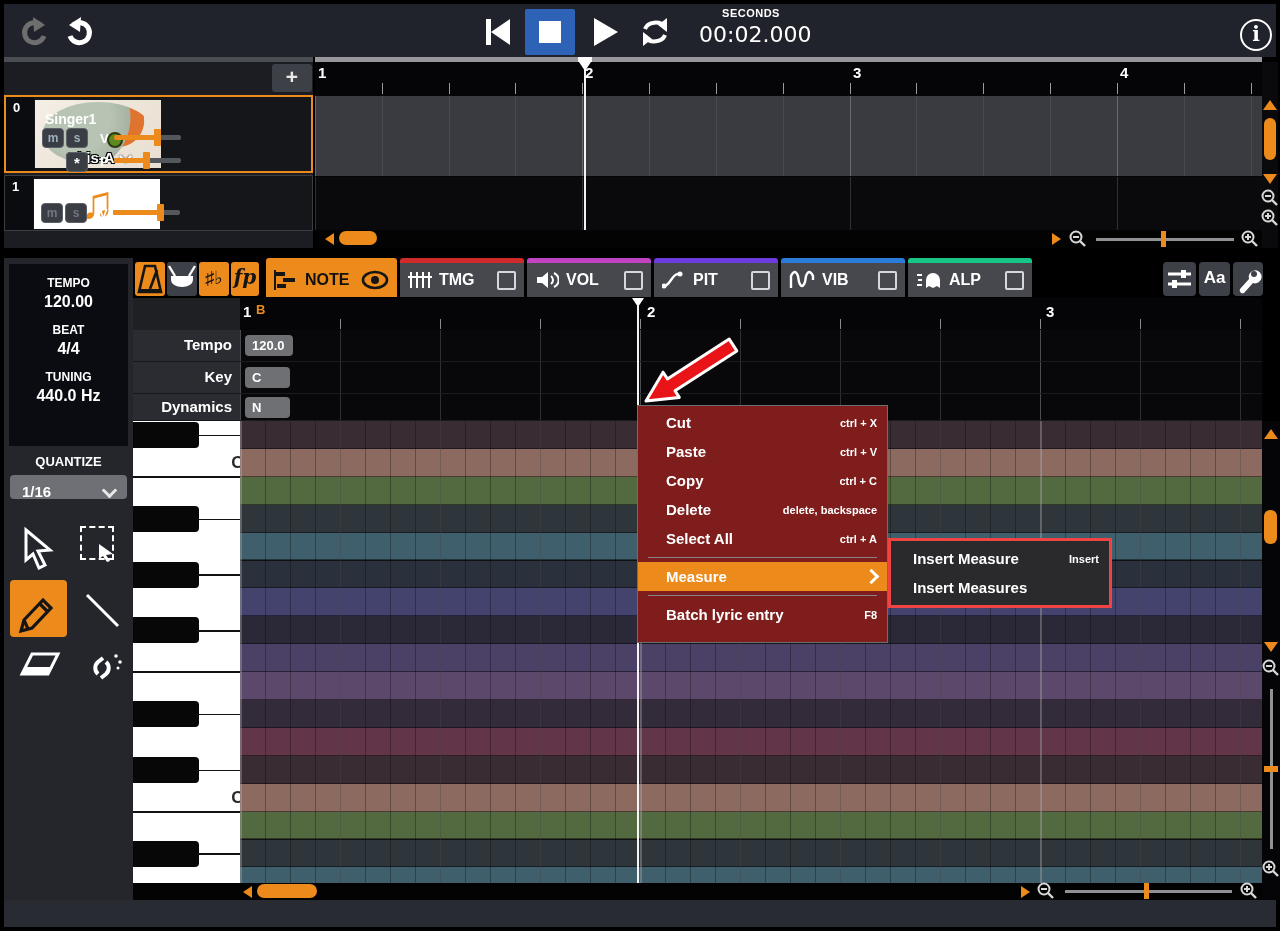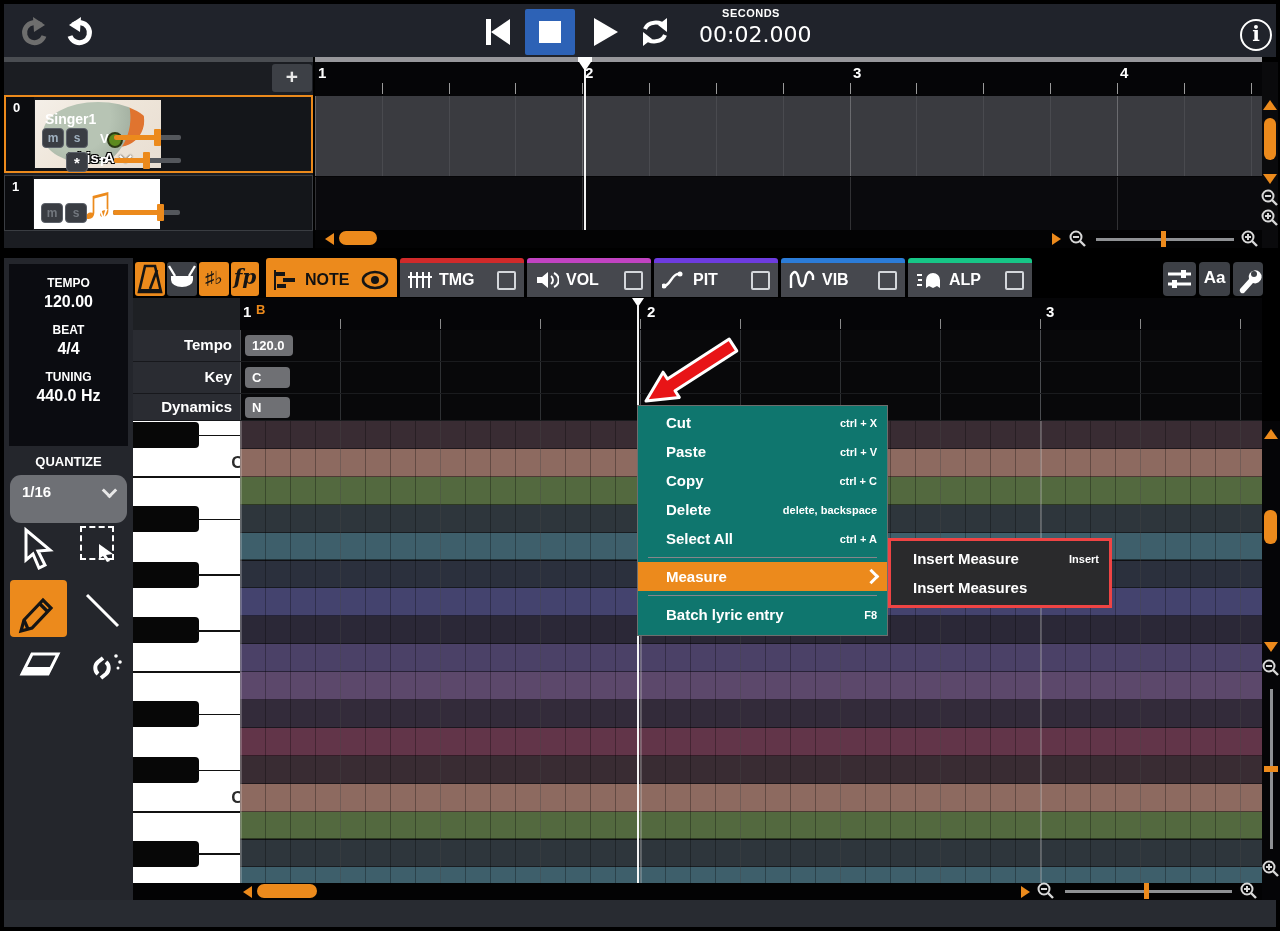--- a/index.html
+++ b/index.html
@@ -67,21 +67,21 @@
   .playhead{position:absolute;width:2px;background:rgba(255,255,255,.95);z-index:9;}
   .ph-tri{position:absolute;width:0;height:0;border-left:6px solid transparent;border-right:6px solid transparent;
           border-top:9px solid #fff;z-index:9;}
   #arr-rcol{left:1262px;top:62px;width:16px;height:186px;background:#0a0a0c;}
   
   #sidebar{left:4px;top:258px;width:129px;height:642px;background:#24262c;}
   #infobox{position:absolute;left:5px;top:6px;width:119px;height:182px;background:#0b0c11;text-align:center;}
   #infobox .sm{font-size:12px;margin-top:12px;}
   #infobox .lg{font-size:16px;margin-top:3px;}
   #quantlab{position:absolute;left:0;width:129px;top:196px;text-align:center;font-size:13px;}
-  #quantdd{position:absolute;left:6px;top:217px;width:117px;height:48px;background:#6e7075;border-radius:11px;}
+  #quantdd{position:absolute;left:6px;top:217px;width:117px;height:24px;background:#6e7075;border-radius:4px;}
   #quantdd .v{position:absolute;left:12px;top:8px;font-size:15px;}
   #quantdd .ch{position:absolute;right:12px;top:10px;width:8px;height:8px;border-right:3px solid #e8e8e8;border-bottom:3px solid #e8e8e8;transform:rotate(45deg);}
   .tool{position:absolute;width:44px;height:44px;}
   #pencilbtn{position:absolute;left:6px;top:322px;width:57px;height:57px;background:#ec8a1c;border-radius:4px;}
   
   .mini-tab{position:absolute;top:262px;height:34px;background:#ec8a1c;border-radius:3px;text-align:center;}
   .tab{position:absolute;top:258px;height:39px;background:#46484e;border-top:5px solid #888;border-radius:3px 3px 0 0;
        box-sizing:border-box;display:flex;align-items:center;padding:0 8px;gap:7px;font-size:16px;}
   .tab .cb{margin-left:auto;width:15px;height:15px;border:2px solid #d4d7db;border-radius:2px;}
   #tab-note{background:#ec8a1c;border-top:5px solid #ec8a1c;color:#111;}
@@ -108,21 +108,21 @@
   #pr-rows{left:240px;top:421px;width:1022px;height:462px;background:#101013;overflow:hidden;}
   .pr-row{position:absolute;left:0;width:100%;height:27.9px;border-bottom:1px solid rgba(0,0,0,.45);box-sizing:border-box;}
   #pr-grid{left:240px;top:421px;width:1022px;height:462px;pointer-events:none;
       background-image:repeating-linear-gradient(90deg,rgba(255,255,255,.22) 0 2px,transparent 2px 400px),
                        repeating-linear-gradient(90deg,rgba(255,255,255,.10) 0 1px,transparent 1px 100px),
                        repeating-linear-gradient(90deg,rgba(0,0,0,.30) 0 1px,transparent 1px 25px);}
   #pr-hscroll{left:133px;top:883px;width:1129px;height:17px;background:#030304;}
   #ed-rcol{left:1262px;top:421px;width:18px;height:479px;background:#050507;}
   #bottomstrip{left:4px;top:900px;width:1272px;height:27px;background:#282b31;}
   
-  #ctxmenu{left:637px;top:405px;width:251px;background:#0f766e;border:1px solid #6e6e6e;z-index:50;padding:2px 0 6px 0;box-sizing:border-box;}
+  #ctxmenu{left:637px;top:405px;width:251px;background:#7f1d1d;border:1px solid #6e6e6e;z-index:50;padding:2px 0 13px 0;box-sizing:border-box;}
   .mi{position:relative;height:29px;display:flex;align-items:center;padding:0 10px 0 28px;font-size:15px;}
   .mi .sc{margin-left:auto;font-size:11px;}
   .mi-sep{height:1px;background:#86868a;margin:4px 10px;}
   .mi.hl{background:#ec8a1c;}
   .mi .sub-arrow{margin-left:auto;width:8px;height:8px;border-right:3px solid #fff;border-bottom:3px solid #fff;transform:rotate(-45deg);}
   #submenu{left:888px;top:538px;width:224px;background:#2a2a2c;border:3px solid #ef4444;z-index:50;padding:3px 0;box-sizing:border-box;}
   #submenu .mi{padding-left:22px;}
   #redarrow{left:618px;top:328px;width:140px;height:92px;z-index:60;pointer-events:none;}
   svg{display:block;}
 </style>

